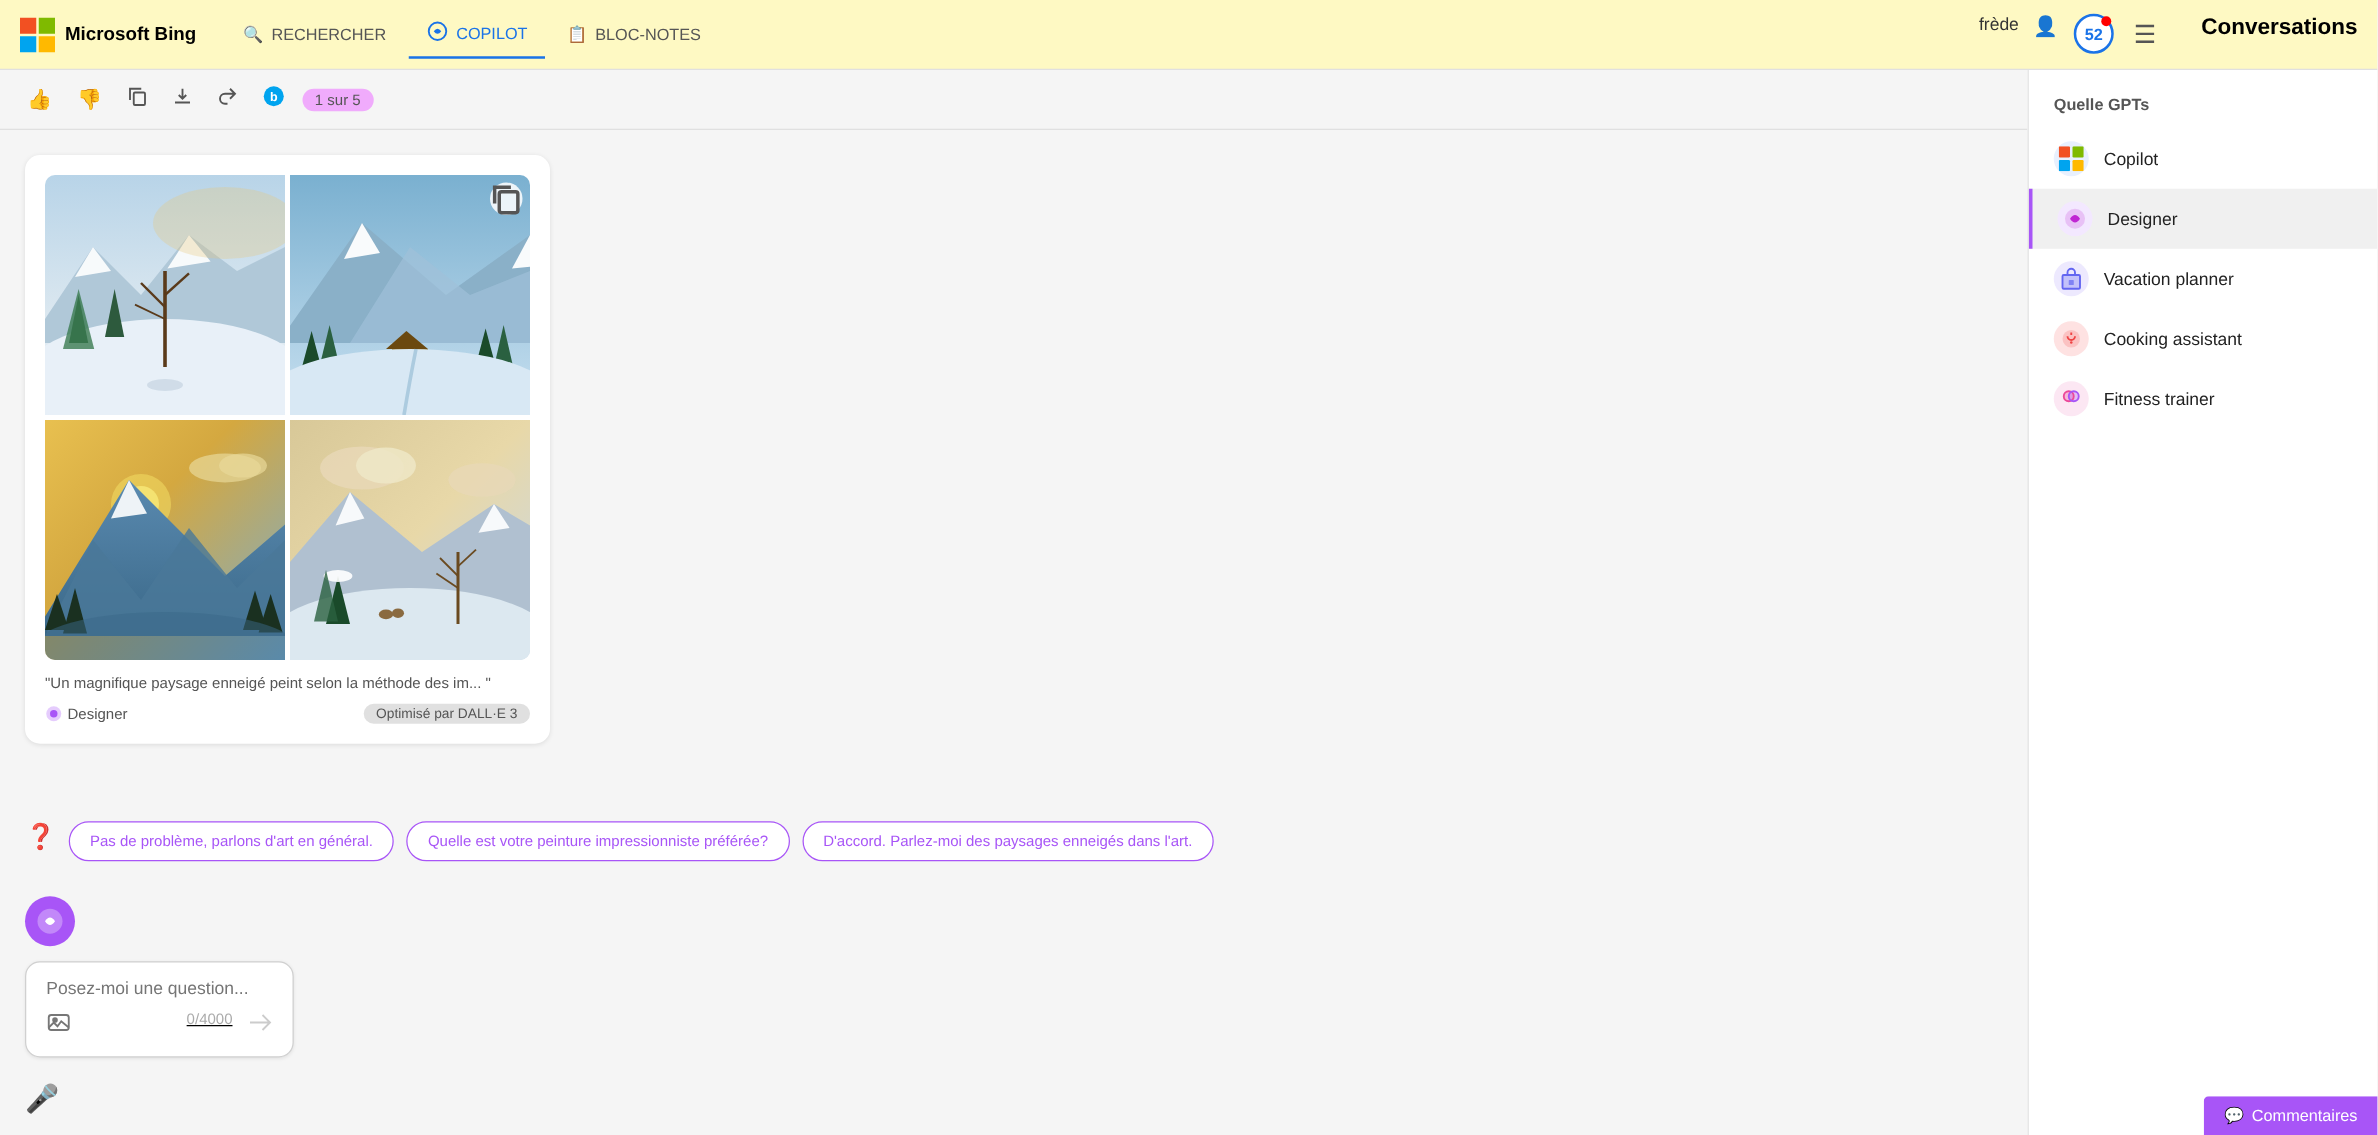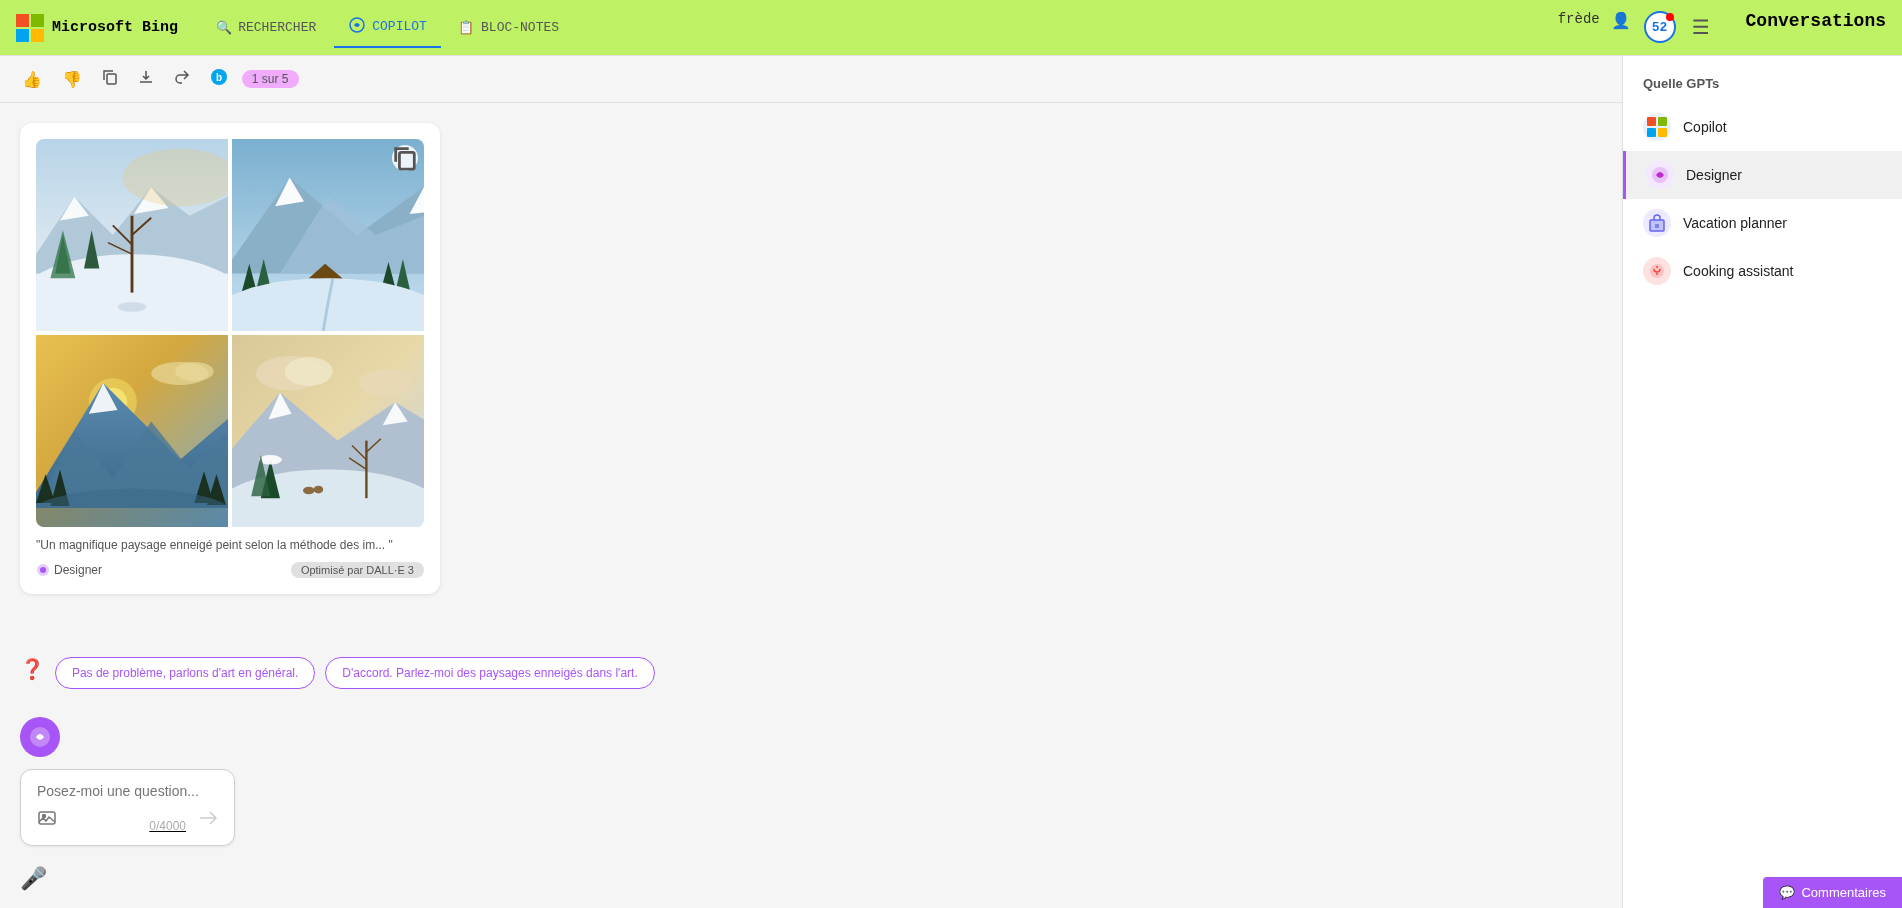--- a/index.html
+++ b/index.html
@@ -1,21 +1,21 @@
 <!DOCTYPE html>
 <html><head>
   <meta charset="utf-8">
   <style>
     * { box-sizing: border-box; margin: 0; padding: 0; }
     body { font-family: 'Segoe UI', Arial, sans-serif; background: #f5f5f5; height: 908px; overflow: hidden; display: flex; flex-direction: column; }
 
     
     .topnav {
-      display: flex; align-items: center; background: #bef264; border-bottom: 1px solid #e0e0e0;
-      padding: 0 16px; height: 56px; flex-shrink: 0; font-family: Liberation Mono, monospace;
+      display: flex; align-items: center; background: #fef9c3; border-bottom: 1px solid #e0e0e0;
+      padding: 0 16px; height: 56px; flex-shrink: 0;
     }
     .topnav-logo { display: flex; align-items: center; gap: 8px; margin-right: 24px; }
     .logo-icon { width: 28px; height: 28px; }
     .logo-text { font-size: 15px; font-weight: 600; color: #000; }
     .topnav-items { display: flex; align-items: center; gap: 4px; flex: 1; }
     .nav-item {
       display: flex; align-items: center; gap: 6px; padding: 8px 14px;
       font-size: 13px; font-weight: 500; color: #555; cursor: pointer;
       border-radius: 4px; text-decoration: none; position: relative;
     }
@@ -383,20 +383,21 @@
             <span>Designer</span>
           </div>
           <span class="dalle-badge">Optimisé par DALL·E 3</span>
         </div>
       </div>
     </div>
 
     <div class="suggestions">
       <span style="font-size:20px;color:#a855f7;">❓</span>
       <button class="suggestion-btn">Pas de problème, parlons d'art en général.</button>
+      <button class="suggestion-btn">Quelle est votre peinture impressionniste préférée?</button>
       <button class="suggestion-btn">D'accord. Parlez-moi des paysages enneigés dans l'art.</button>
     </div>
 
     <div class="input-area">
       <div class="input-avatar">
         <svg width="24" height="24" viewBox="0 0 24 24" fill="none">
           <circle cx="12" cy="12" r="10" fill="white" opacity="0.3"></circle>
           <path d="M8 12 Q12 6 16 12 Q12 18 8 12Z" fill="white"></path>
         </svg>
       </div>
@@ -405,21 +406,21 @@
         <div class="input-box-bottom">
           <div class="input-actions">
             <button class="input-action-btn">
               <svg width="20" height="20" viewBox="0 0 20 20" fill="none" stroke="#777" stroke-width="1.5">
                 <rect x="2" y="4" width="16" height="12" rx="2"></rect>
                 <circle cx="7" cy="8" r="1.5" fill="#777"></circle>
                 <path d="M2 14l4-4 3 3 3-4 6 5"></path>
               </svg>
             </button>
           </div>
-          <div style="display:flex;align-items:flex-end;gap:12px;text-decoration:underline;">
+          <div style="display:flex;align-items:flex-start;gap:12px;text-decoration:underline;">
             <span class="char-count">0/4000</span>
             <button class="send-btn">
               <svg width="20" height="20" viewBox="0 0 20 20" fill="none" stroke="#ccc" stroke-width="1.5">
                 <path d="M18 10H2M12 4l6 6-6 6"></path>
               </svg>
             </button>
           </div>
         </div>
       </div>
       <button class="input-action-btn" style="margin-top:8px;font-size:22px;color:#777;">
@@ -470,19 +471,30 @@
         <svg width="20" height="20" viewBox="0 0 20 20">
           <circle cx="10" cy="10" r="7" fill="#ef4444" opacity="0.2"></circle>
           <path d="M7 8a3 3 0 006 0" stroke="#ef4444" stroke-width="1.5" fill="none"></path>
           <circle cx="10" cy="13" r="1" fill="#ef4444"></circle>
           <path d="M10 5v2" stroke="#ef4444" stroke-width="1.5"></path>
         </svg>
       </div>
       <span class="gpt-name">Cooking assistant</span>
     </div>
 
+    <div class="gpt-item">
+      <div class="gpt-icon" style="background:#fce7f3;">
+        <svg width="20" height="20" viewBox="0 0 20 20">
+          <circle cx="8" cy="8" r="4" fill="#ec4899" opacity="0.3"></circle>
+          <circle cx="12" cy="8" r="4" fill="#a855f7" opacity="0.3"></circle>
+          <circle cx="8" cy="8" r="4" fill="none" stroke="#ec4899" stroke-width="1.5"></circle>
+          <circle cx="12" cy="8" r="4" fill="none" stroke="#a855f7" stroke-width="1.5"></circle>
+        </svg>
+      </div>
+      <span class="gpt-name">Fitness trainer</span>
+    </div>
   </div>
 </div>
 
 <button class="commentaires-btn">
   <span>💬</span>
   <span>Commentaires</span>
 </button>
 
 </body></html>

